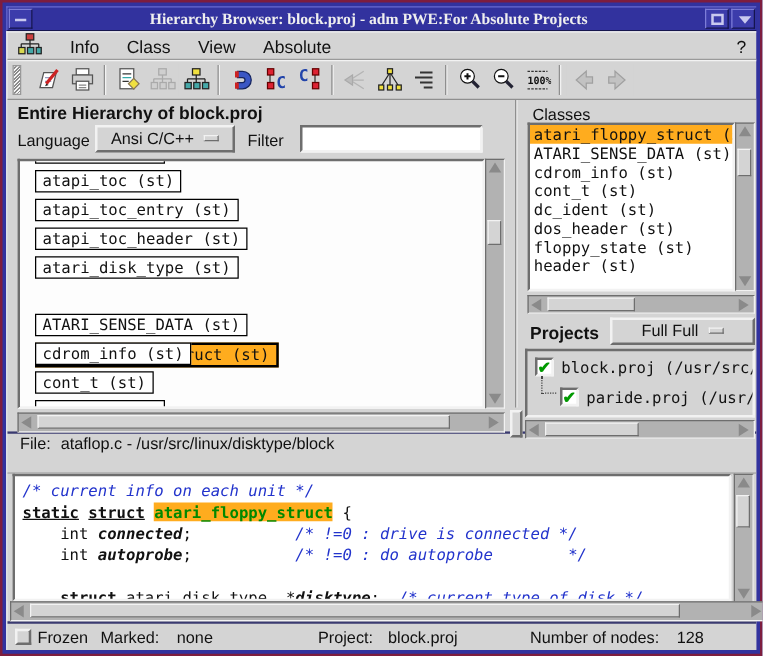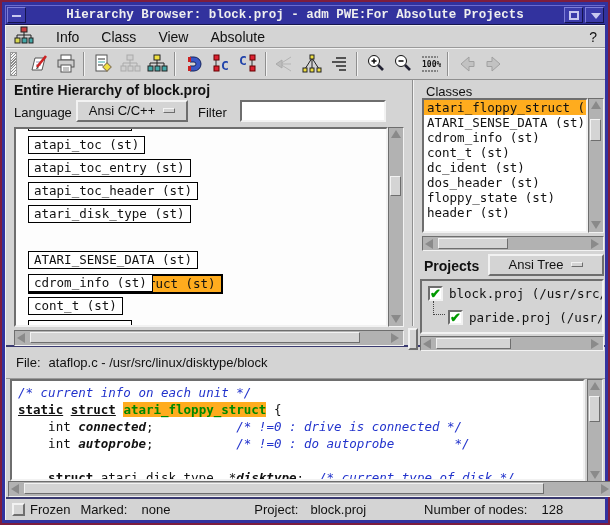--- a/index.html
+++ b/index.html
@@ -14,21 +14,21 @@
     background:var(--titlebar_blue);padding:3px;position:relative}
   
   .titlebar{height:20px;background:var(--titlebar_blue);display:flex;align-items:center;
     border-top:1px solid #6a6ad0;border-left:1px solid #6a6ad0;border-bottom:1px solid #16164d;}
   .tb-btn{width:19px;height:16px;background:#3c3cab;border-top:1px solid #7d7dd8;border-left:1px solid #7d7dd8;
     border-right:1px solid #14144e;border-bottom:1px solid #14144e;margin:0 1px;position:relative;flex:0 0 auto}
   .tb-btn .dash{position:absolute;left:4px;right:4px;top:7px;height:2px;background:#c9c9ef}
   .tb-btn .sq{position:absolute;left:4px;top:3px;width:10px;height:9px;border:2px solid #c9c9ef}
   .tb-btn .tri{position:absolute;left:5px;top:5px;width:0;height:0;
     border-left:5px solid transparent;border-right:5px solid transparent;border-top:6px solid #c9c9ef}
-  .title-text{flex:1;text-align:center;color:#efefef;font-family:Liberation Mono, monospace;
+  .title-text{flex:1;text-align:center;color:#efefef;font-family:Liberation Serif, serif;
     font-size:12.5px;font-weight:bold;white-space:nowrap;overflow:hidden}
   
   .app{height:495px;background:var(--bg);display:flex;flex-direction:column;
     border-top:1px solid var(--lt);border-left:1px solid var(--lt)}
   
   .menubar{height:23px;display:flex;align-items:center;gap:22px;padding:0 8px;
     border-bottom:1px solid #9a9a9a;font-size:14px}
   .menu-item{cursor:default}
   .menubar .help{margin-left:auto;font-size:14px}
   
@@ -94,21 +94,21 @@
   .proj-tree{position:absolute;left:414px;top:199px;width:184px;height:55px;background:var(--bg);overflow:hidden}
   .prow{position:absolute;display:flex;align-items:center;height:20px}
   .cbx{width:15px;height:15px;background:#fff;flex:0 0 auto;
     border-top:2px solid var(--dk);border-left:2px solid var(--dk);
     border-bottom:2px solid var(--lt);border-right:2px solid var(--lt);
     color:var(--check_green);font-weight:bold;font-size:13px;line-height:11px;text-align:center}
   .plabel{margin-left:6px;font-family:"DejaVu Sans Mono",monospace;font-size:12.5px;white-space:nowrap}
   .tree-dots-v{position:absolute;left:11px;top:20px;width:1px;height:14px;border-left:1px dotted #444}
   .tree-dots-h{position:absolute;left:11px;top:33px;width:12px;height:1px;border-top:1px dotted #444}
   
-  .filebar{height:35px;display:flex;align-items:center;padding:0 10px;gap:8px;
+  .filebar{height:35px;display:flex;align-items:flex-start;padding:0 10px;gap:8px;
     border-top:2px solid #3a3a70;border-bottom:1px solid #9a9a9a;background:var(--bg)}
   
   .codearea{height:105px;position:relative;background:var(--bg)}
   .codebox{position:absolute;left:4px;top:0;right:20px;bottom:0;background:#fff;overflow:hidden;
     border-top:2px solid var(--dk);border-left:2px solid var(--dk);
     border-bottom:2px solid var(--lt);border-right:2px solid var(--lt);
     padding:3px 6px;font-family:"DejaVu Sans Mono",monospace;font-size:12.5px;line-height:17px}
   .cl{white-space:pre}
   .kw{font-weight:bold;text-decoration:underline}
   .mem{font-weight:bold;font-style:italic}
@@ -394,21 +394,21 @@
         <div class="arr d" style="left:0;bottom:0"></div>
       </div>
       <div class="sb h" style="left:416px;top:156px;width:182px;height:15px">
         <div class="arr l" style="left:0;top:0"></div>
         <div class="thumb" style="left:15px;width:70px"></div>
         <div class="arr r" style="right:0;top:0"></div>
       </div>
 
       <div class="projects-title">Projects</div>
       <div class="optmenu raised proj-menu">
-        <span>Ansi Tree</span>
+        <span>Full Full</span>
         <span class="dash"></span>
       </div>
       <div class="proj-tree sunken" id="projtree">
           <div class="prow" style="top: 3px; left: 6px;">
             <div class="cbx">✔</div>
             <span class="plabel">block.proj (/usr/src/lin</span>
           </div>
           <div class="prow" style="top: 27px; left: 26px;">
             <div class="cbx">✔</div>
             <span class="plabel">paride.proj (/usr/src</span>

